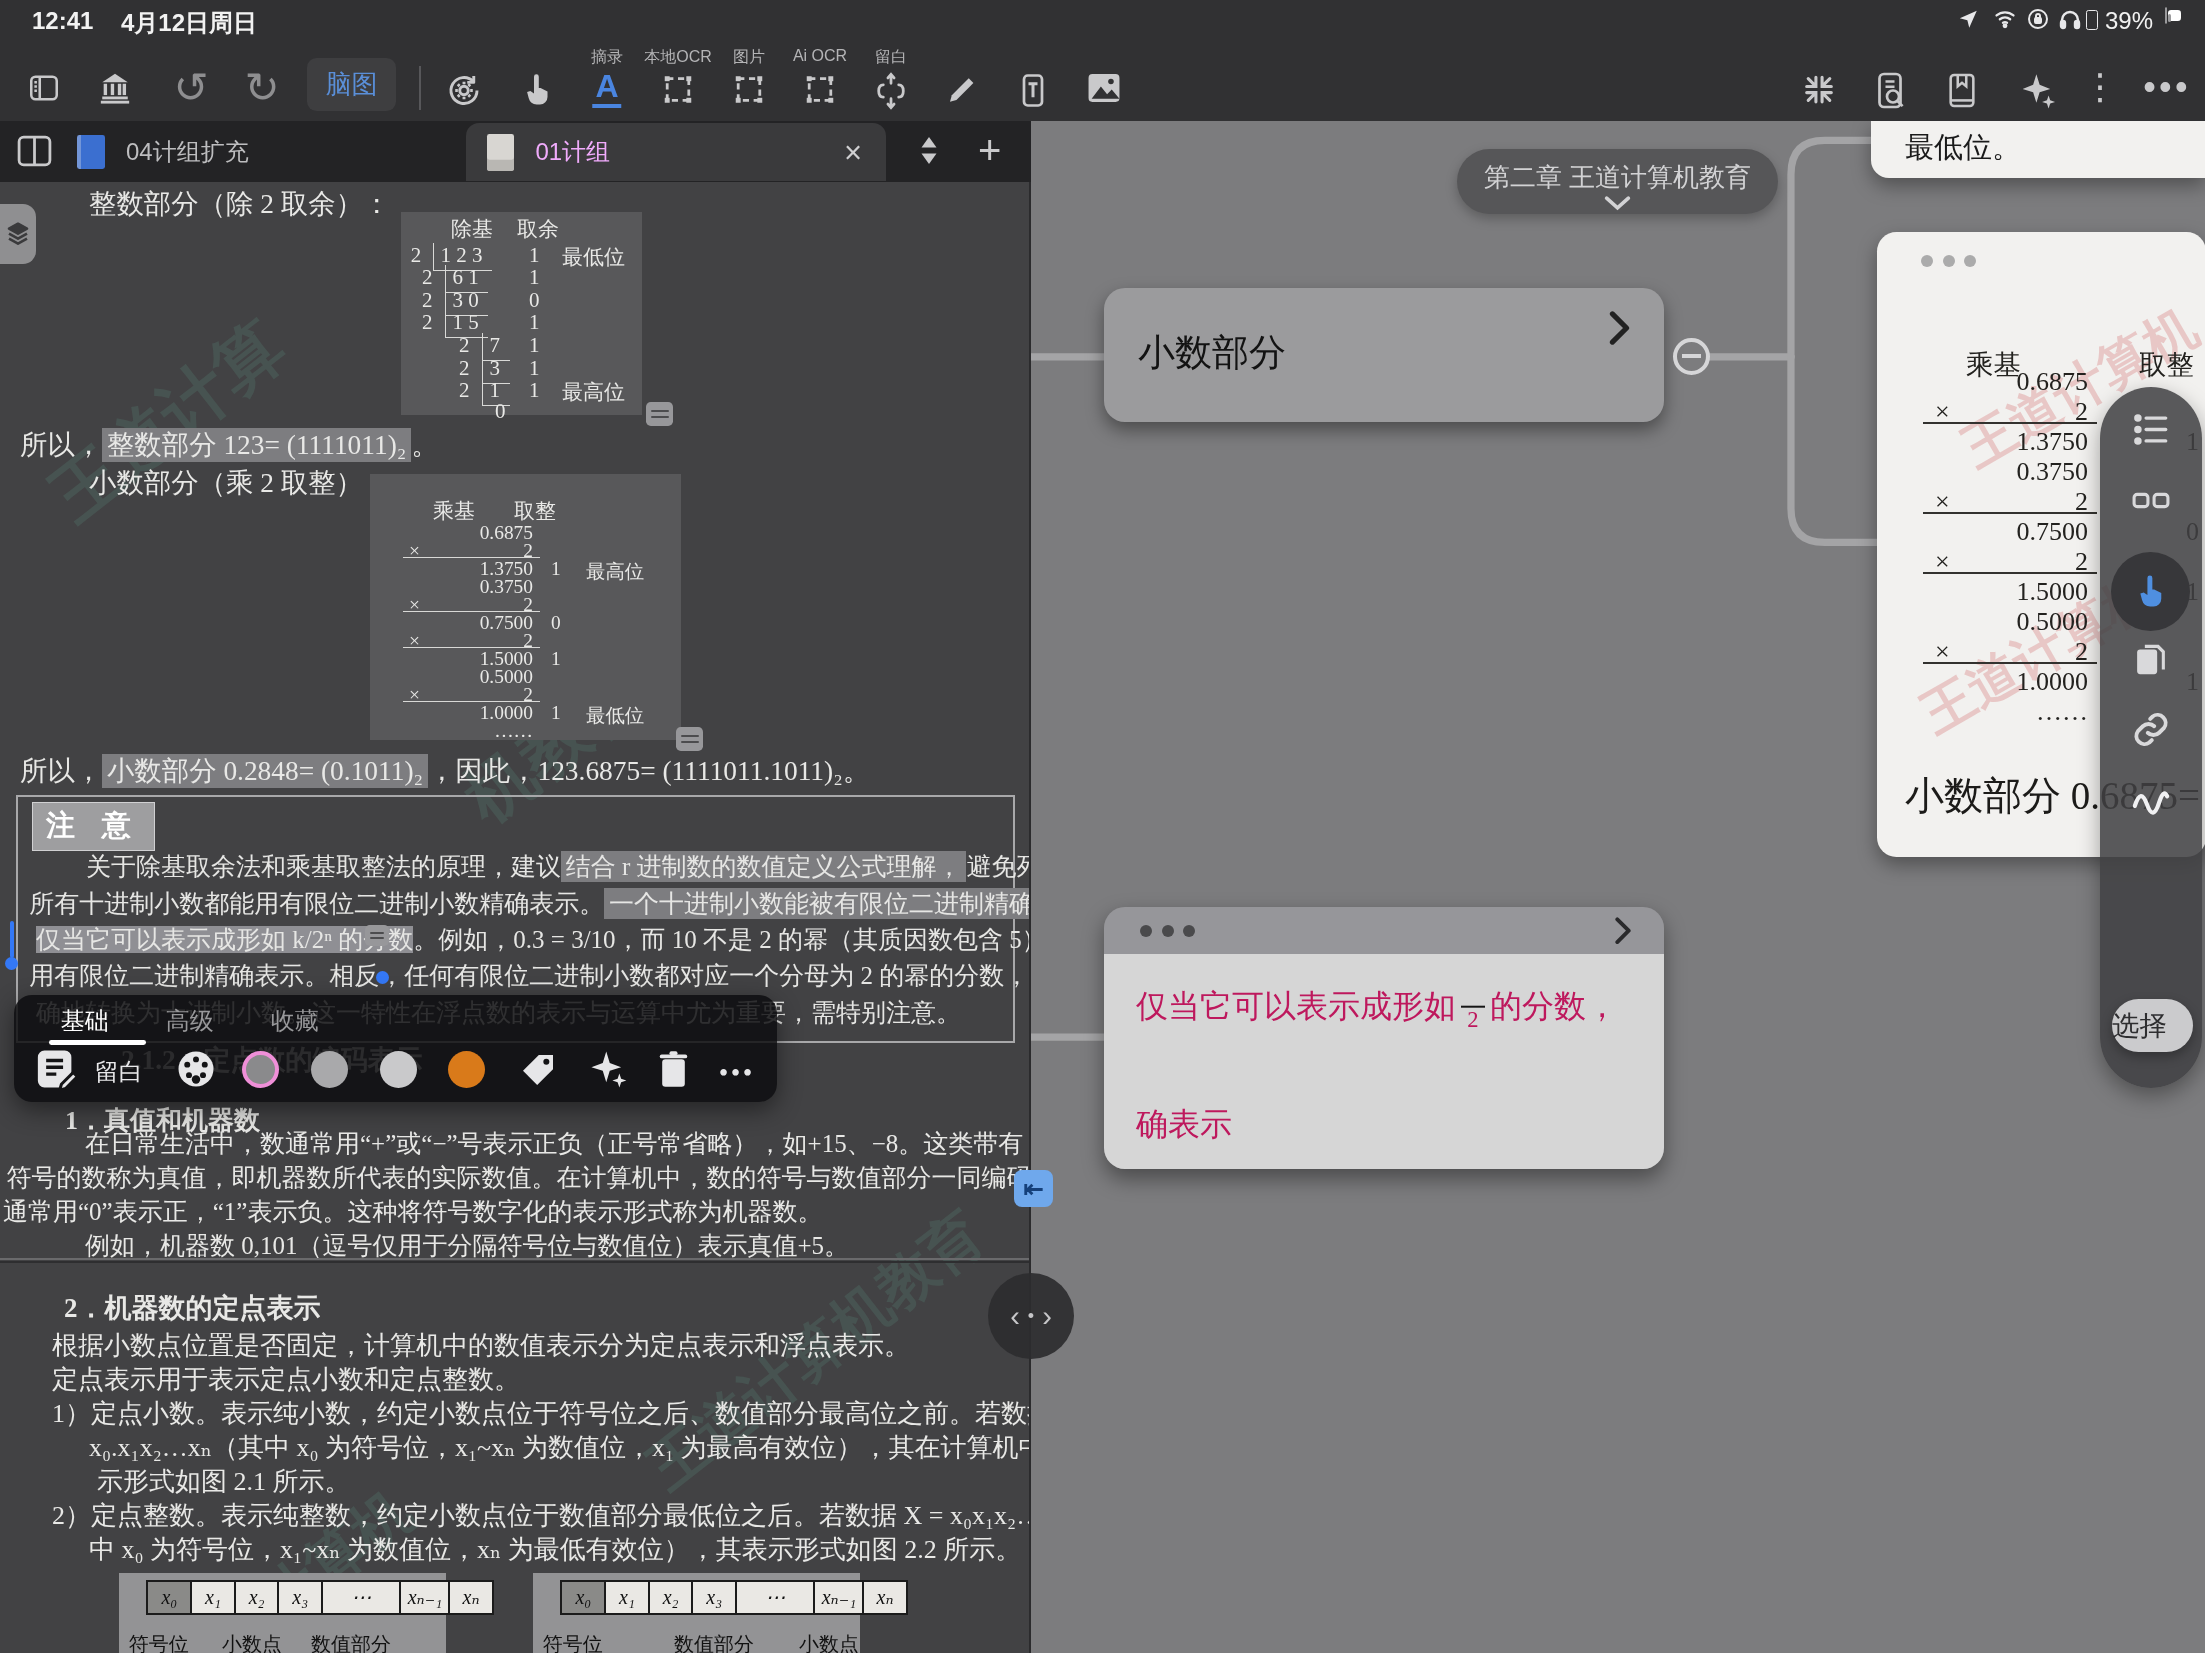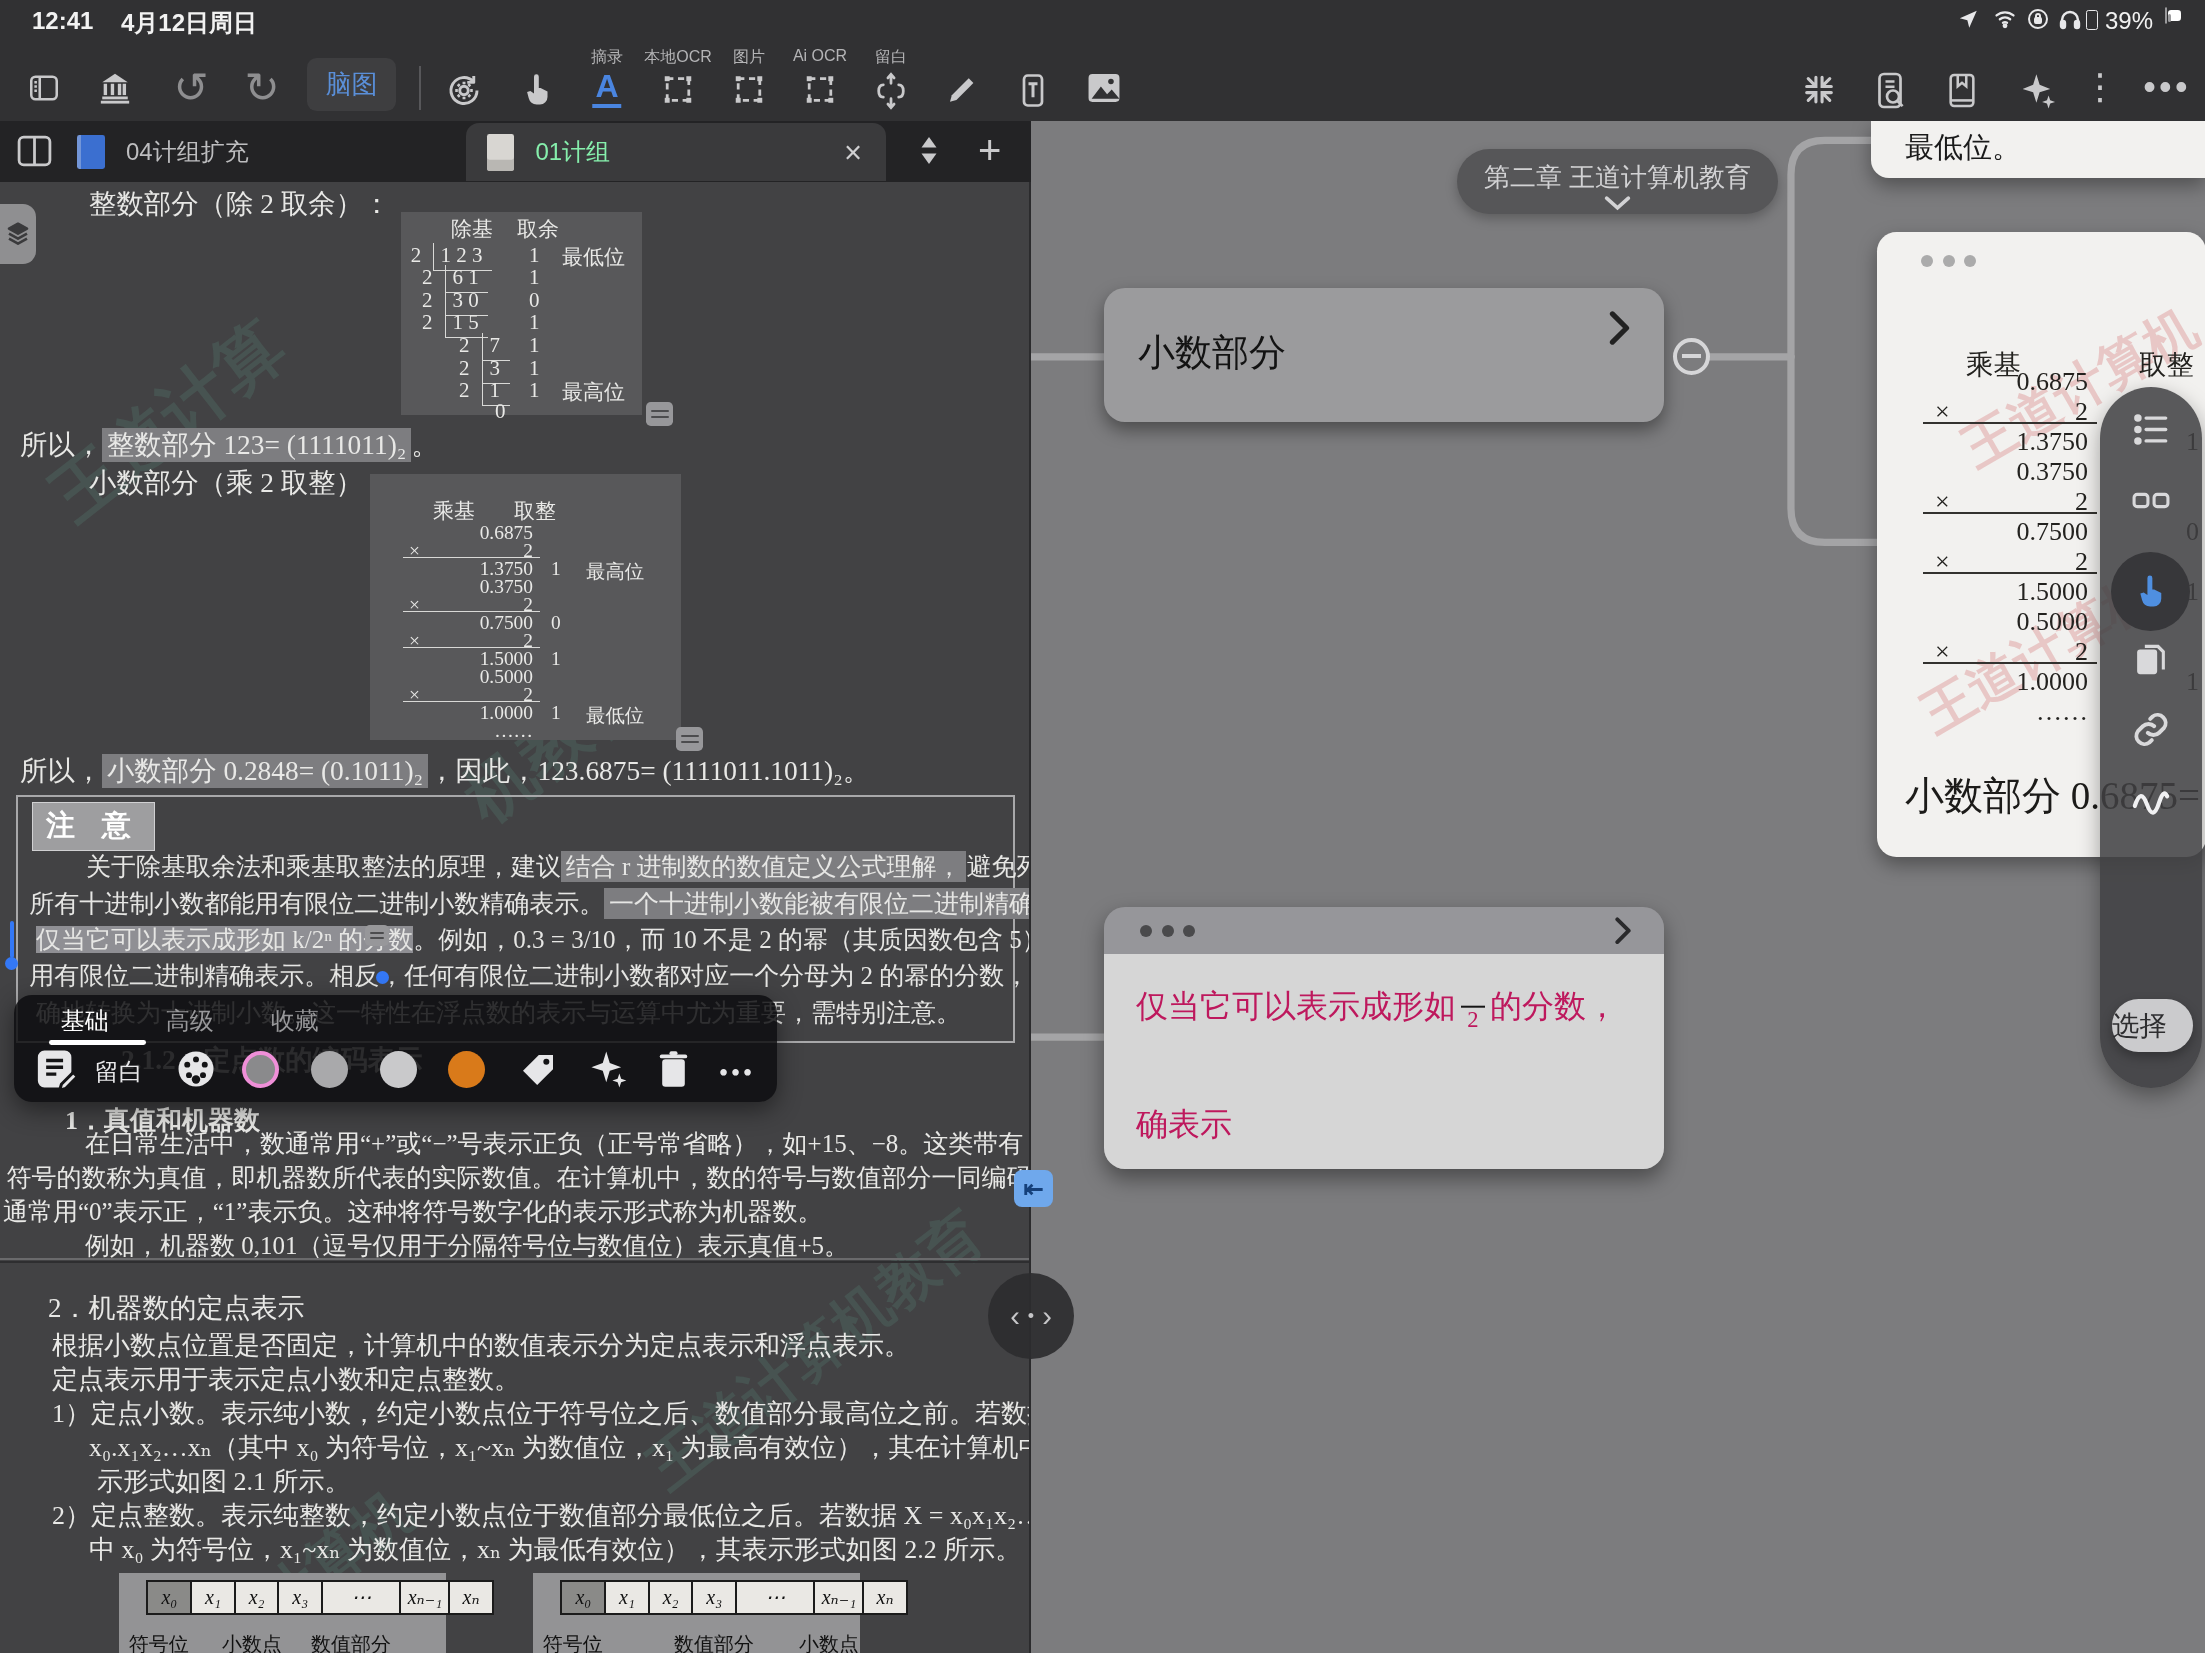--- a/index.html
+++ b/index.html
@@ -15,21 +15,21 @@
   .toolbtn{position:absolute;top:71px;transform:translateX(-50%);}
   .mindmap-btn{position:absolute;left:307px;top:58px;width:89px;height:53px;background:#3e3e40;
       border-radius:9.7px;color:#5a8fd9;font-size:26px;display:flex;align-items:center;justify-content:center;}
   .battery{position:relative;width:40px;height:21px;border:1.6px solid #9a9a9c;border-radius:6.5px;}
   .battery i{position:absolute;left:1.6px;top:1.6px;bottom:1.6px;width:13.7px;background:#fff;border-radius:3.2px;}
   .battery u{position:absolute;right:-4.8px;top:5.7px;width:2.4px;height:8px;background:#9a9a9c;border-radius:1.6px;}
   
   .tabbar{position:absolute;left:0;top:121px;width:1031px;height:61px;background:#232325;z-index:7;}
   .tab-active{position:absolute;left:466px;top:2.4px;width:420px;height:58px;background:#3a3a3c;
       border-radius:13px 13px 0 0;display:flex;align-items:center;}
-  .tabtitle{color:#86efac;font-size:24px;}
+  .tabtitle{color:#f0abfc;font-size:24px;}
   
   .doc{position:absolute;left:0;top:182px;width:1031px;height:1472px;background:#424244;overflow:hidden;z-index:2;}
   .doc,.doc *{font-family:"Liberation Serif","DejaVu Serif",serif;}
   .dtext{position:absolute;color:#e8e8e6;font-size:27.4px;white-space:nowrap;}
   .hl{background:#7d7d80;padding:1.6px 4.8px;}
   .tablebox{position:absolute;background:#58585a;color:#e9e9e7;}
   .wm{position:absolute;color:rgba(99,175,152,0.16);font-size:68px;font-weight:700;transform:rotate(-38deg);white-space:nowrap;pointer-events:none;}
   
   .dth{position:absolute;font-size:21px;}
   .dr{position:absolute;left:0;width:100%;height:22.6px;font-size:21px;}
@@ -447,21 +447,21 @@
     <span class="dtext" style="left:65px;top:921px;font-weight:700;font-size:26px">1．真值和机器数</span>
 
     <span class="dtext" style="left:85px;top:945px;font-size:25px">在日常生活中，数通常用“+”或“−”号表示正负（正号常省略），如+15、−8。这类带有</span>
     <span class="dtext" style="left:6.5px;top:979px;font-size:25px">符号的数称为真值，即机器数所代表的实际数值。在计算机中，数的符号与数值部分一同编码：</span>
     <span class="dtext" style="left:3px;top:1013px;font-size:25px">通常用“0”表示正，“1”表示负。这种将符号数字化的表示形式称为机器数。</span>
     <span class="dtext" style="left:85px;top:1047px;font-size:25px">例如，机器数 0,101（逗号仅用于分隔符号位与数值位）表示真值+5。</span>
 
     <div class="abs" style="left:0;top:1076px;width:1031px;height:1.6px;background:#6a6a6c"></div>
     <div class="abs" style="left:0;top:1079px;width:1031px;height:2.4px;background:#2e2e30"></div>
 
-    <span class="dtext" style="left:48px;top:1108px;font-weight:400;font-size:27px">2．机器数的定点表示</span>
+    <span class="dtext" style="left:64px;top:1108px;font-weight:700;font-size:27px">2．机器数的定点表示</span>
     <span class="dtext" style="left:52px;top:1180px;font-size:26px">定点表示用于表示定点小数和定点整数。</span>
     <span class="dtext" style="left:52px;top:1146px;font-size:26px">根据小数点位置是否固定，计算机中的数值表示分为定点表示和浮点表示。</span>
     <span class="dtext" style="left:52px;top:1214px;font-size:26px">1）定点小数。表示纯小数，约定小数点位于符号位之后、数值部分最高位之前。若数据 X =</span>
     <span class="dtext" style="left:89px;top:1248px;font-size:26px">x₀.x₁x₂…xₙ（其中 x₀ 为符号位，x₁~xₙ 为数值位，x₁ 为最高有效位），其在计算机中的表</span>
     <span class="dtext" style="left:97px;top:1282px;font-size:26px">示形式如图 2.1 所示。</span>
     <span class="dtext" style="left:52px;top:1316px;font-size:26px">2）定点整数。表示纯整数，约定小数点位于数值部分最低位之后。若数据 X = x₀x₁x₂…xₙ（其</span>
     <span class="dtext" style="left:89px;top:1350px;font-size:26px">中 x₀ 为符号位，x₁~xₙ 为数值位，xₙ 为最低有效位），其表示形式如图 2.2 所示。</span>
 
     <div class="fig" style="left:119px">
       <div class="fcells">

